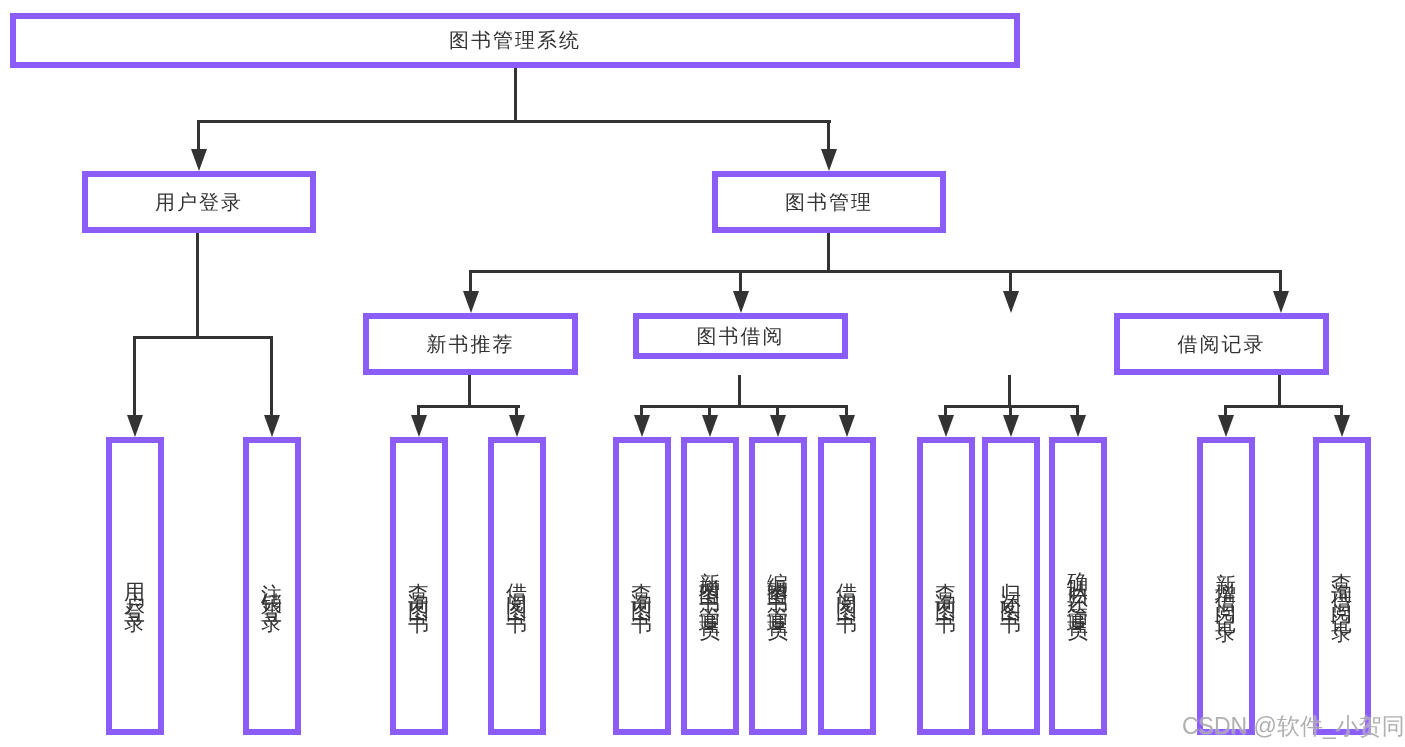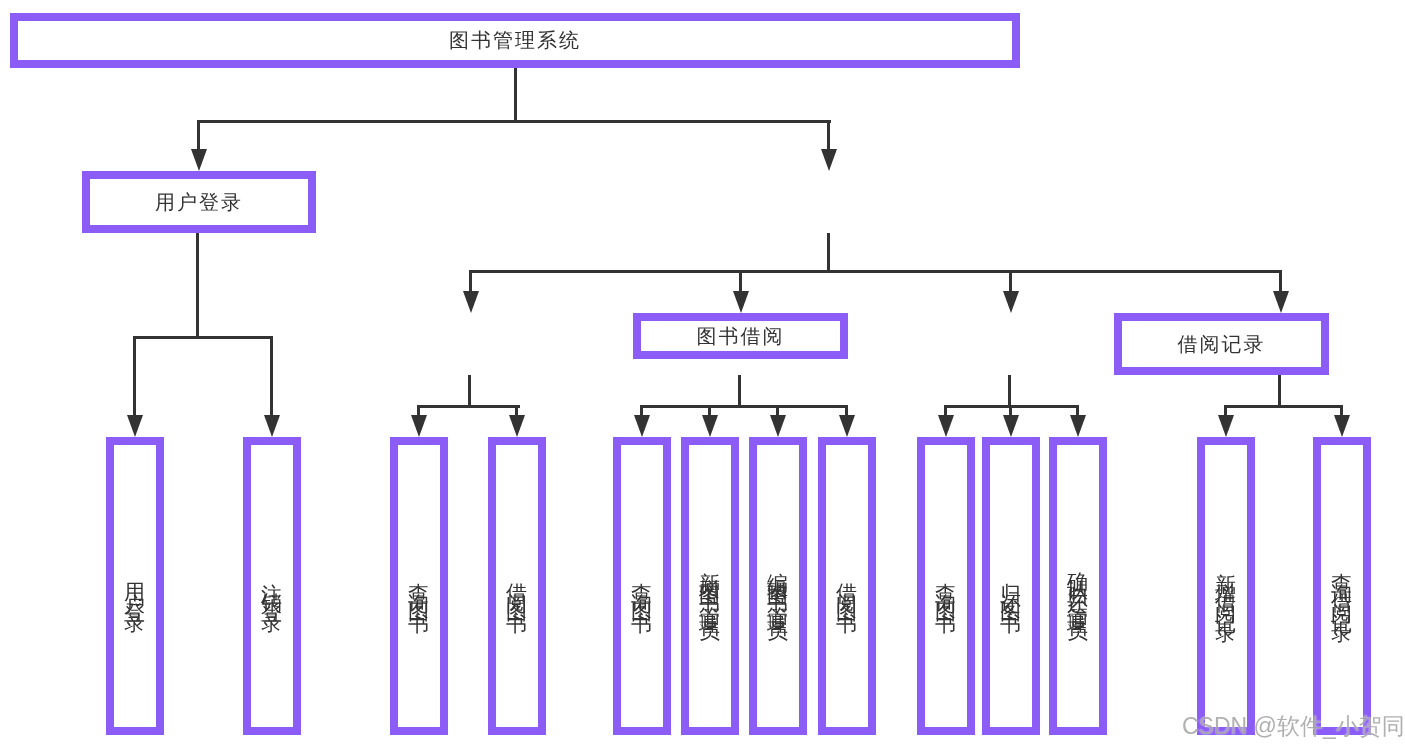--- a/index.html
+++ b/index.html
@@ -1,21 +1,21 @@
 <!DOCTYPE html>
 <html><head>
 <meta charset="utf-8">
 <style>
   html,body{margin:0;padding:0;background:#ffffff;}
   .canvas{
     position:relative;width:1405px;height:747px;background:#ffffff;overflow:hidden;
     font-family:"Liberation Sans","DejaVu Sans",sans-serif;color:#333333;
   }
   .box{
-    position:absolute;background:#ffffff;border:8px solid #8b5cf6;box-sizing:border-box;
+    position:absolute;background:#ffffff;border:6px solid #8b5cf6;box-sizing:border-box;
     display:flex;align-items:center;justify-content:center;color:#333333;
   }
   .hlabel{font-size:20px;letter-spacing:2px;white-space:nowrap;}
   .leaf span{
     writing-mode:vertical-rl;text-orientation:mixed;
     font-size:21px;letter-spacing:10px;line-height:1;white-space:nowrap;
   }
   .leaf.long span{letter-spacing:7px;}
   .vl{position:absolute;width:3px;background:#333333;}
   .hl{position:absolute;height:3px;background:#333333;}
@@ -35,21 +35,27 @@
 
 <div class="canvas">
 
   <div class="box" style="left:10px;top:13px;width:1010px;height:55px;">
     <span class="hlabel">图书管理系统</span>
   </div>
 
   <div class="box" style="left:82px;top:171px;width:234px;height:62px;">
     <span class="hlabel">用户登录</span>
   </div>
+  <div class="box" style="left:712px;top:171px;width:234px;height:62px;">
+    <span class="hlabel">图书管理</span>
+  </div>
 
+  <div class="box" style="left:363px;top:313px;width:215px;height:62px;">
+    <span class="hlabel">新书推荐</span>
+  </div>
   <div class="box" style="left:633px;top:313px;width:215px;height:46px;">
     <span class="hlabel">图书借阅</span>
   </div>
   <div class="box" style="left:1114px;top:313px;width:215px;height:62px;">
     <span class="hlabel">借阅记录</span>
   </div>
 
   <div class="box leaf" style="left:106px;top:437px;width:58px;height:298px;">
     <span>用户登录</span>
   </div>

